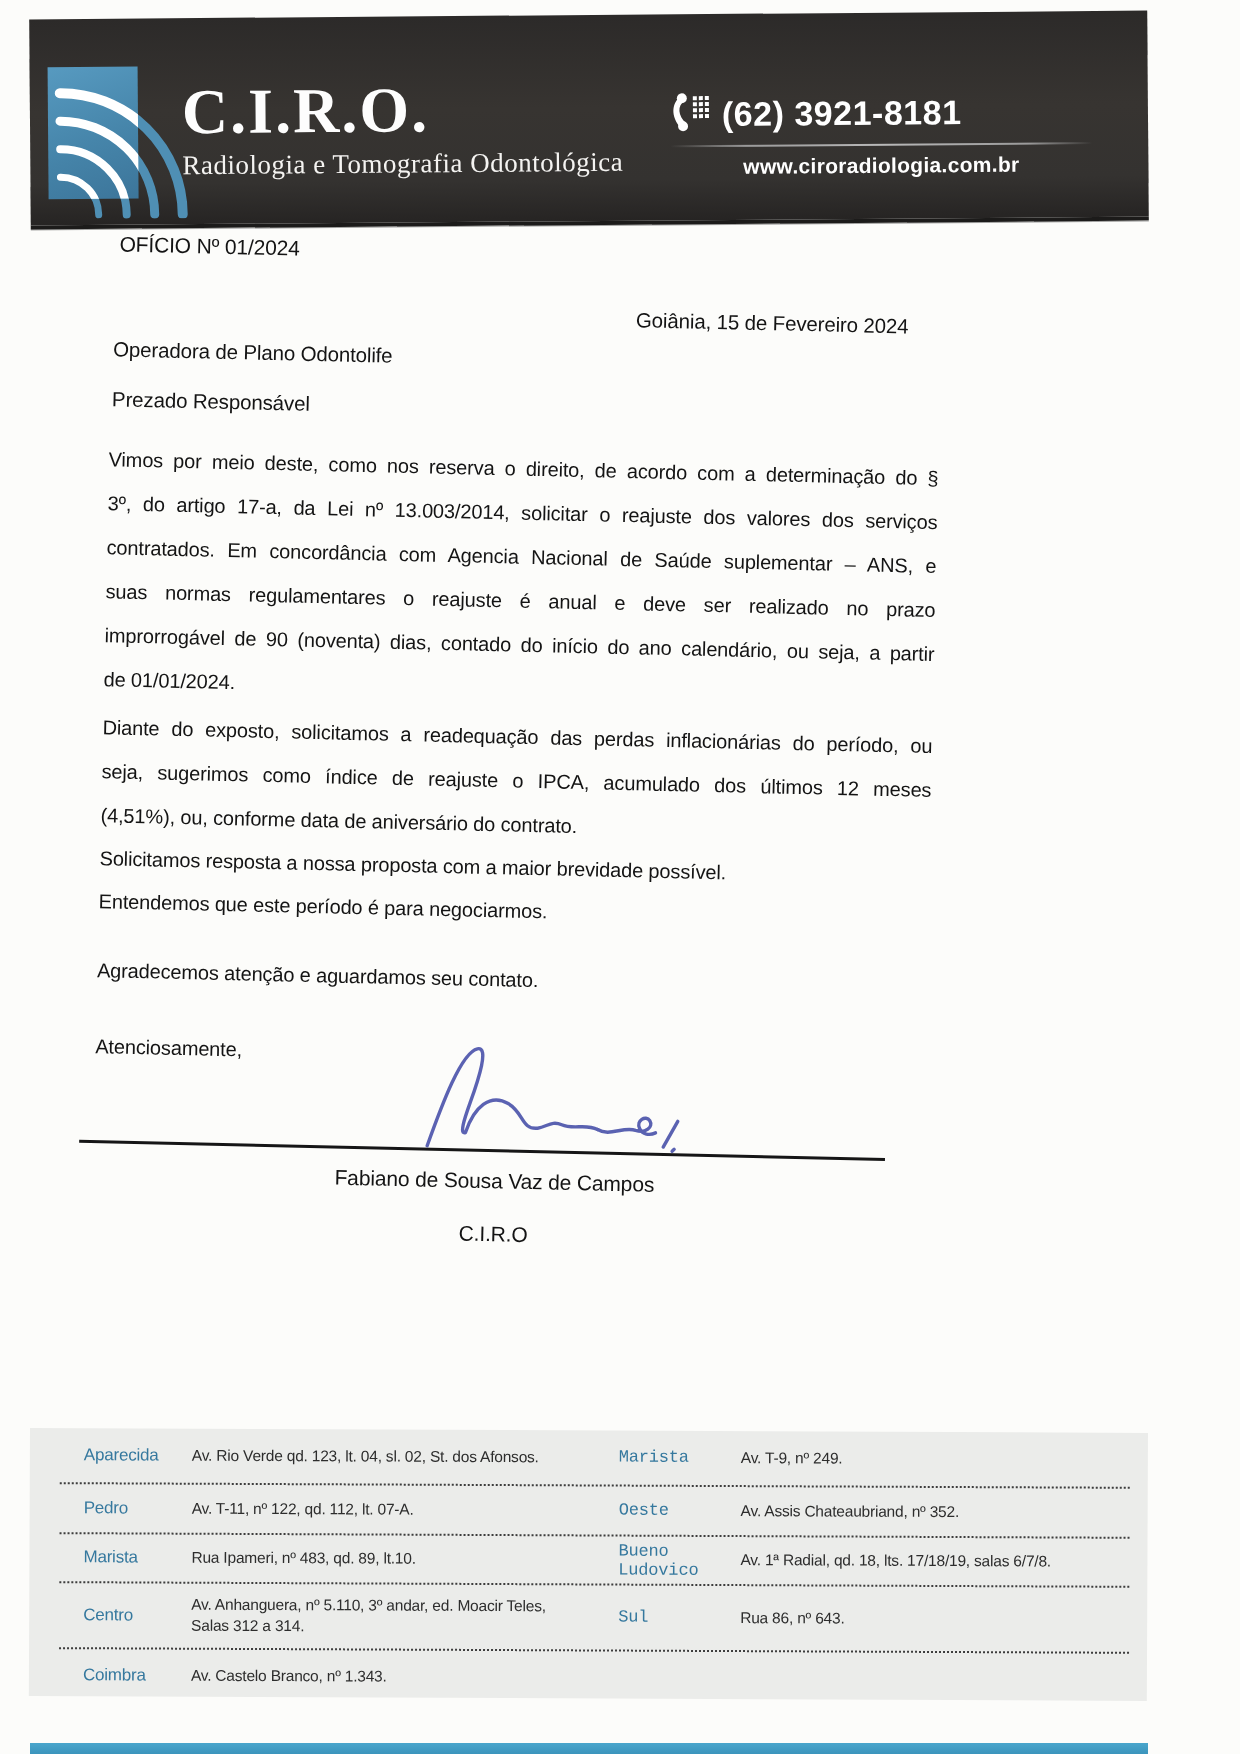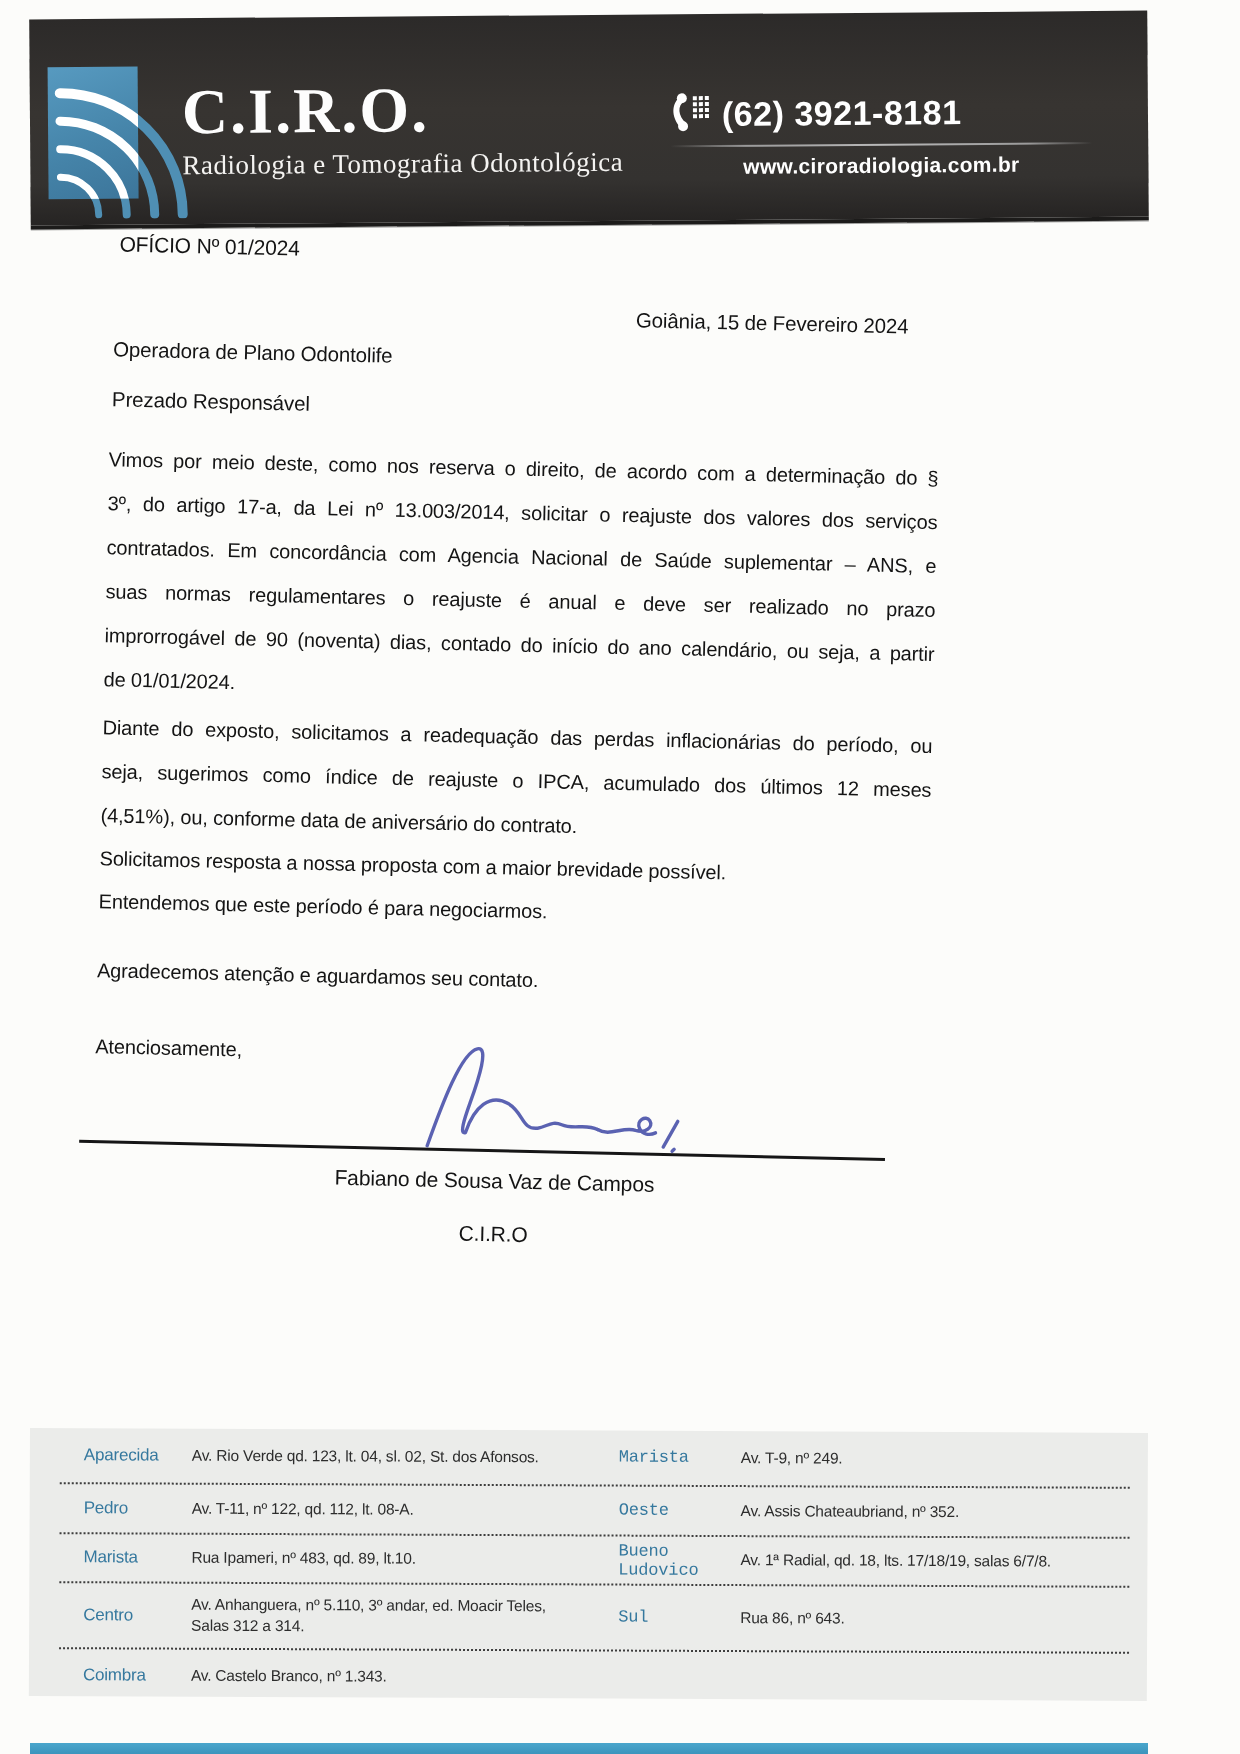--- a/index.html
+++ b/index.html
@@ -194,21 +194,21 @@
       <span class="loc-addr">Av. Rio Verde qd. 123, lt. 04, sl. 02, St. dos Afonsos.</span>
     </div>
     <div class="loc-cell right">
       <span class="loc-label">Marista</span>
       <span class="loc-addr">Av. T-9, nº 249.</span>
     </div>
   </div>
   <div class="loc-row row-h2">
     <div class="loc-cell">
       <span class="loc-label">Pedro</span>
-      <span class="loc-addr">Av. T-11, nº 122, qd. 112,  lt. 08-A.</span>
+      <span class="loc-addr">Av. T-11, nº 122, qd. 112,  lt. 07-A.</span>
     </div>
     <div class="loc-cell right">
       <span class="loc-label">Oeste</span>
       <span class="loc-addr">Av. Assis Chateaubriand, nº 352.</span>
     </div>
   </div>
   <div class="loc-row row-h3">
     <div class="loc-cell">
       <span class="loc-label">Marista</span>
       <span class="loc-addr">Rua Ipameri, nº 483, qd. 89, lt.10.</span>

